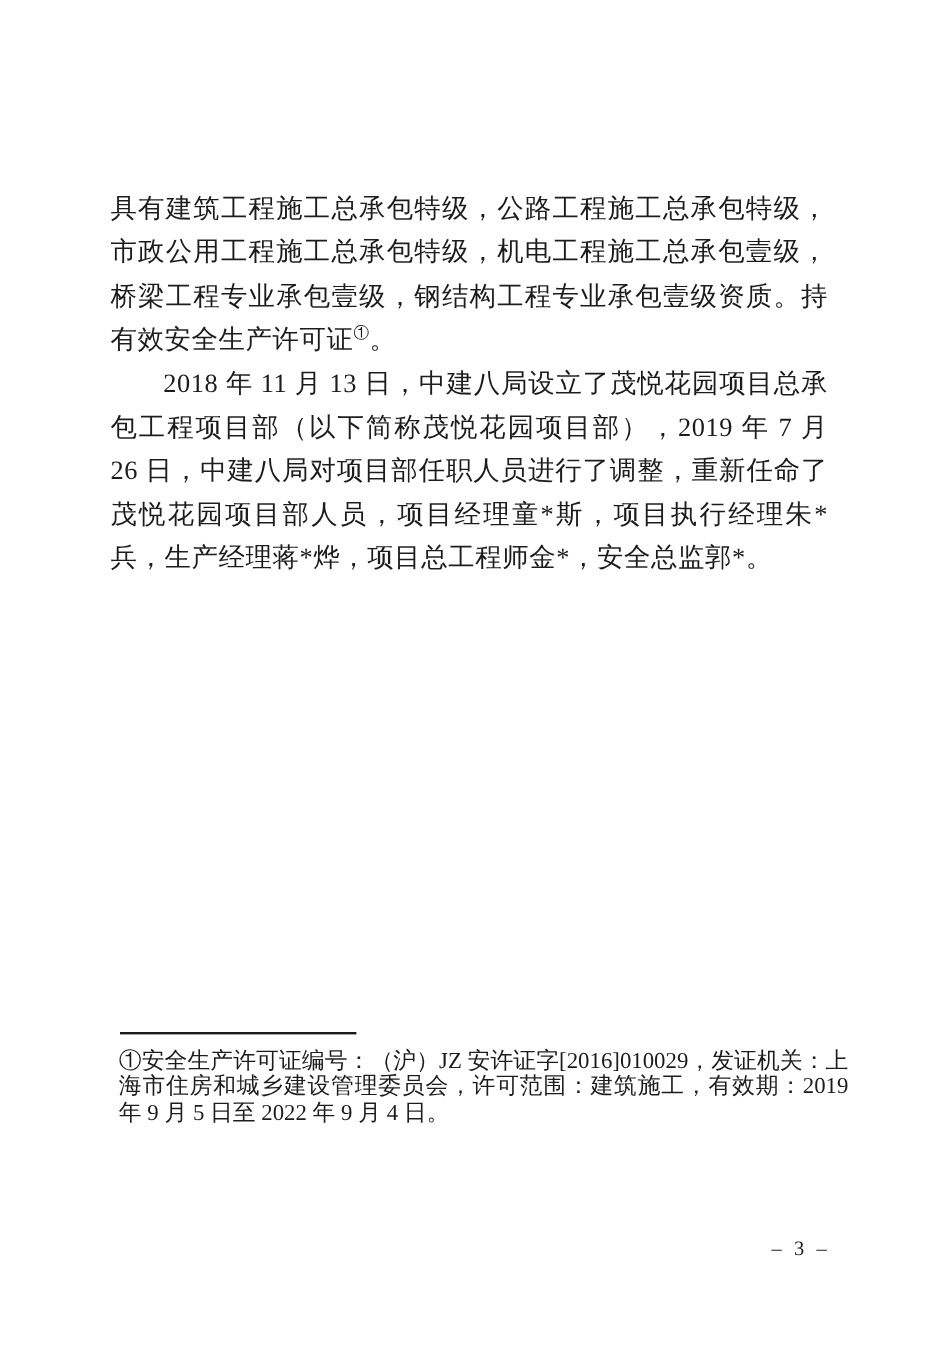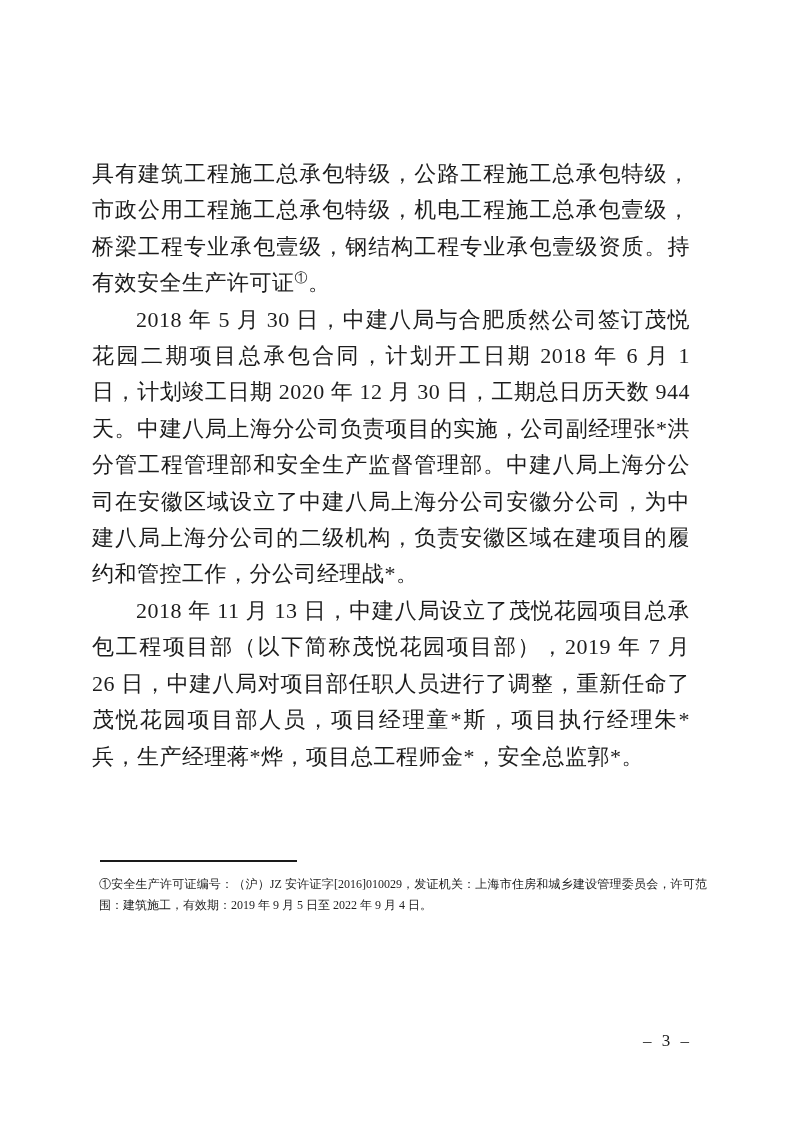--- a/index.html
+++ b/index.html
@@ -48,42 +48,41 @@
     background: #1a1a1a;
   }
   .footnotes {
     position: absolute;
     left: 99px;
     top: 874px;
     width: 608px;
   }
   .footnote {
     margin: 0;
-    font-size: 12px;
+    font-size: 19px;
     line-height: 21.4px;
     text-align: justify;
     text-justify: inter-ideograph;
   }
   .page-number {
     position: absolute;
     top: 1031px;
     right: 101px;
     font-size: 17px;
     letter-spacing: 3px;
     white-space: pre;
   }
 </style>
 </head>
 <body>
 
 <div class="page">
 
   <div class="body-text">
       <p class="body-para"><span>具有建筑工程施工总承包特级，公路工程施工总承包特级，市政公用工程施工总承包特级，机电工程施工总承包壹级，桥梁工程专业承包壹级，钢结构工程专业承包壹级资质。持有效安全生产许可证</span><sup class="fn-ref">①</sup><span>。</span></p>
-      <p class="body-para indent"><span>2018 年 5 月 30 日，中建八局与合肥质然公司签订茂悦花园二期项目总承包合同，计划开工日期 2018 年 6 月 1 日，计划竣工日期 2020 年 12 月 30 日，工期总日历天数 944 天。中建八局上海分公司负责项目的实施，公司副经理张*洪分管工程管理部和安全生产监督管理部。中建八局上海分公司在安徽区域设立了中建八局上海分公司安徽分公司，为中建八局上海分公司的二级机构，负责安徽区域在建项目的履约和管控工作，分公司经理战*。</span></p>
       <p class="body-para indent"><span>2018 年 11 月 13 日，中建八局设立了茂悦花园项目总承包工程项目部（以下简称茂悦花园项目部），2019 年 7 月 26 日，中建八局对项目部任职人员进行了调整，重新任命了茂悦花园项目部人员，项目经理童*斯，项目执行经理朱*兵，生产经理蒋*烨，项目总工程师金*，安全总监郭*。</span></p>
     </div>
 
   <div class="footnote-sep"></div>
 
   <div class="footnotes">
       <p class="footnote">①安全生产许可证编号：（沪）JZ 安许证字[2016]010029，发证机关：上海市住房和城乡建设管理委员会，许可范围：建筑施工，有效期：2019 年 9 月 5 日至 2022 年 9 月 4 日。</p>
     </div>
 
   <div class="page-number">– 3 –</div>

